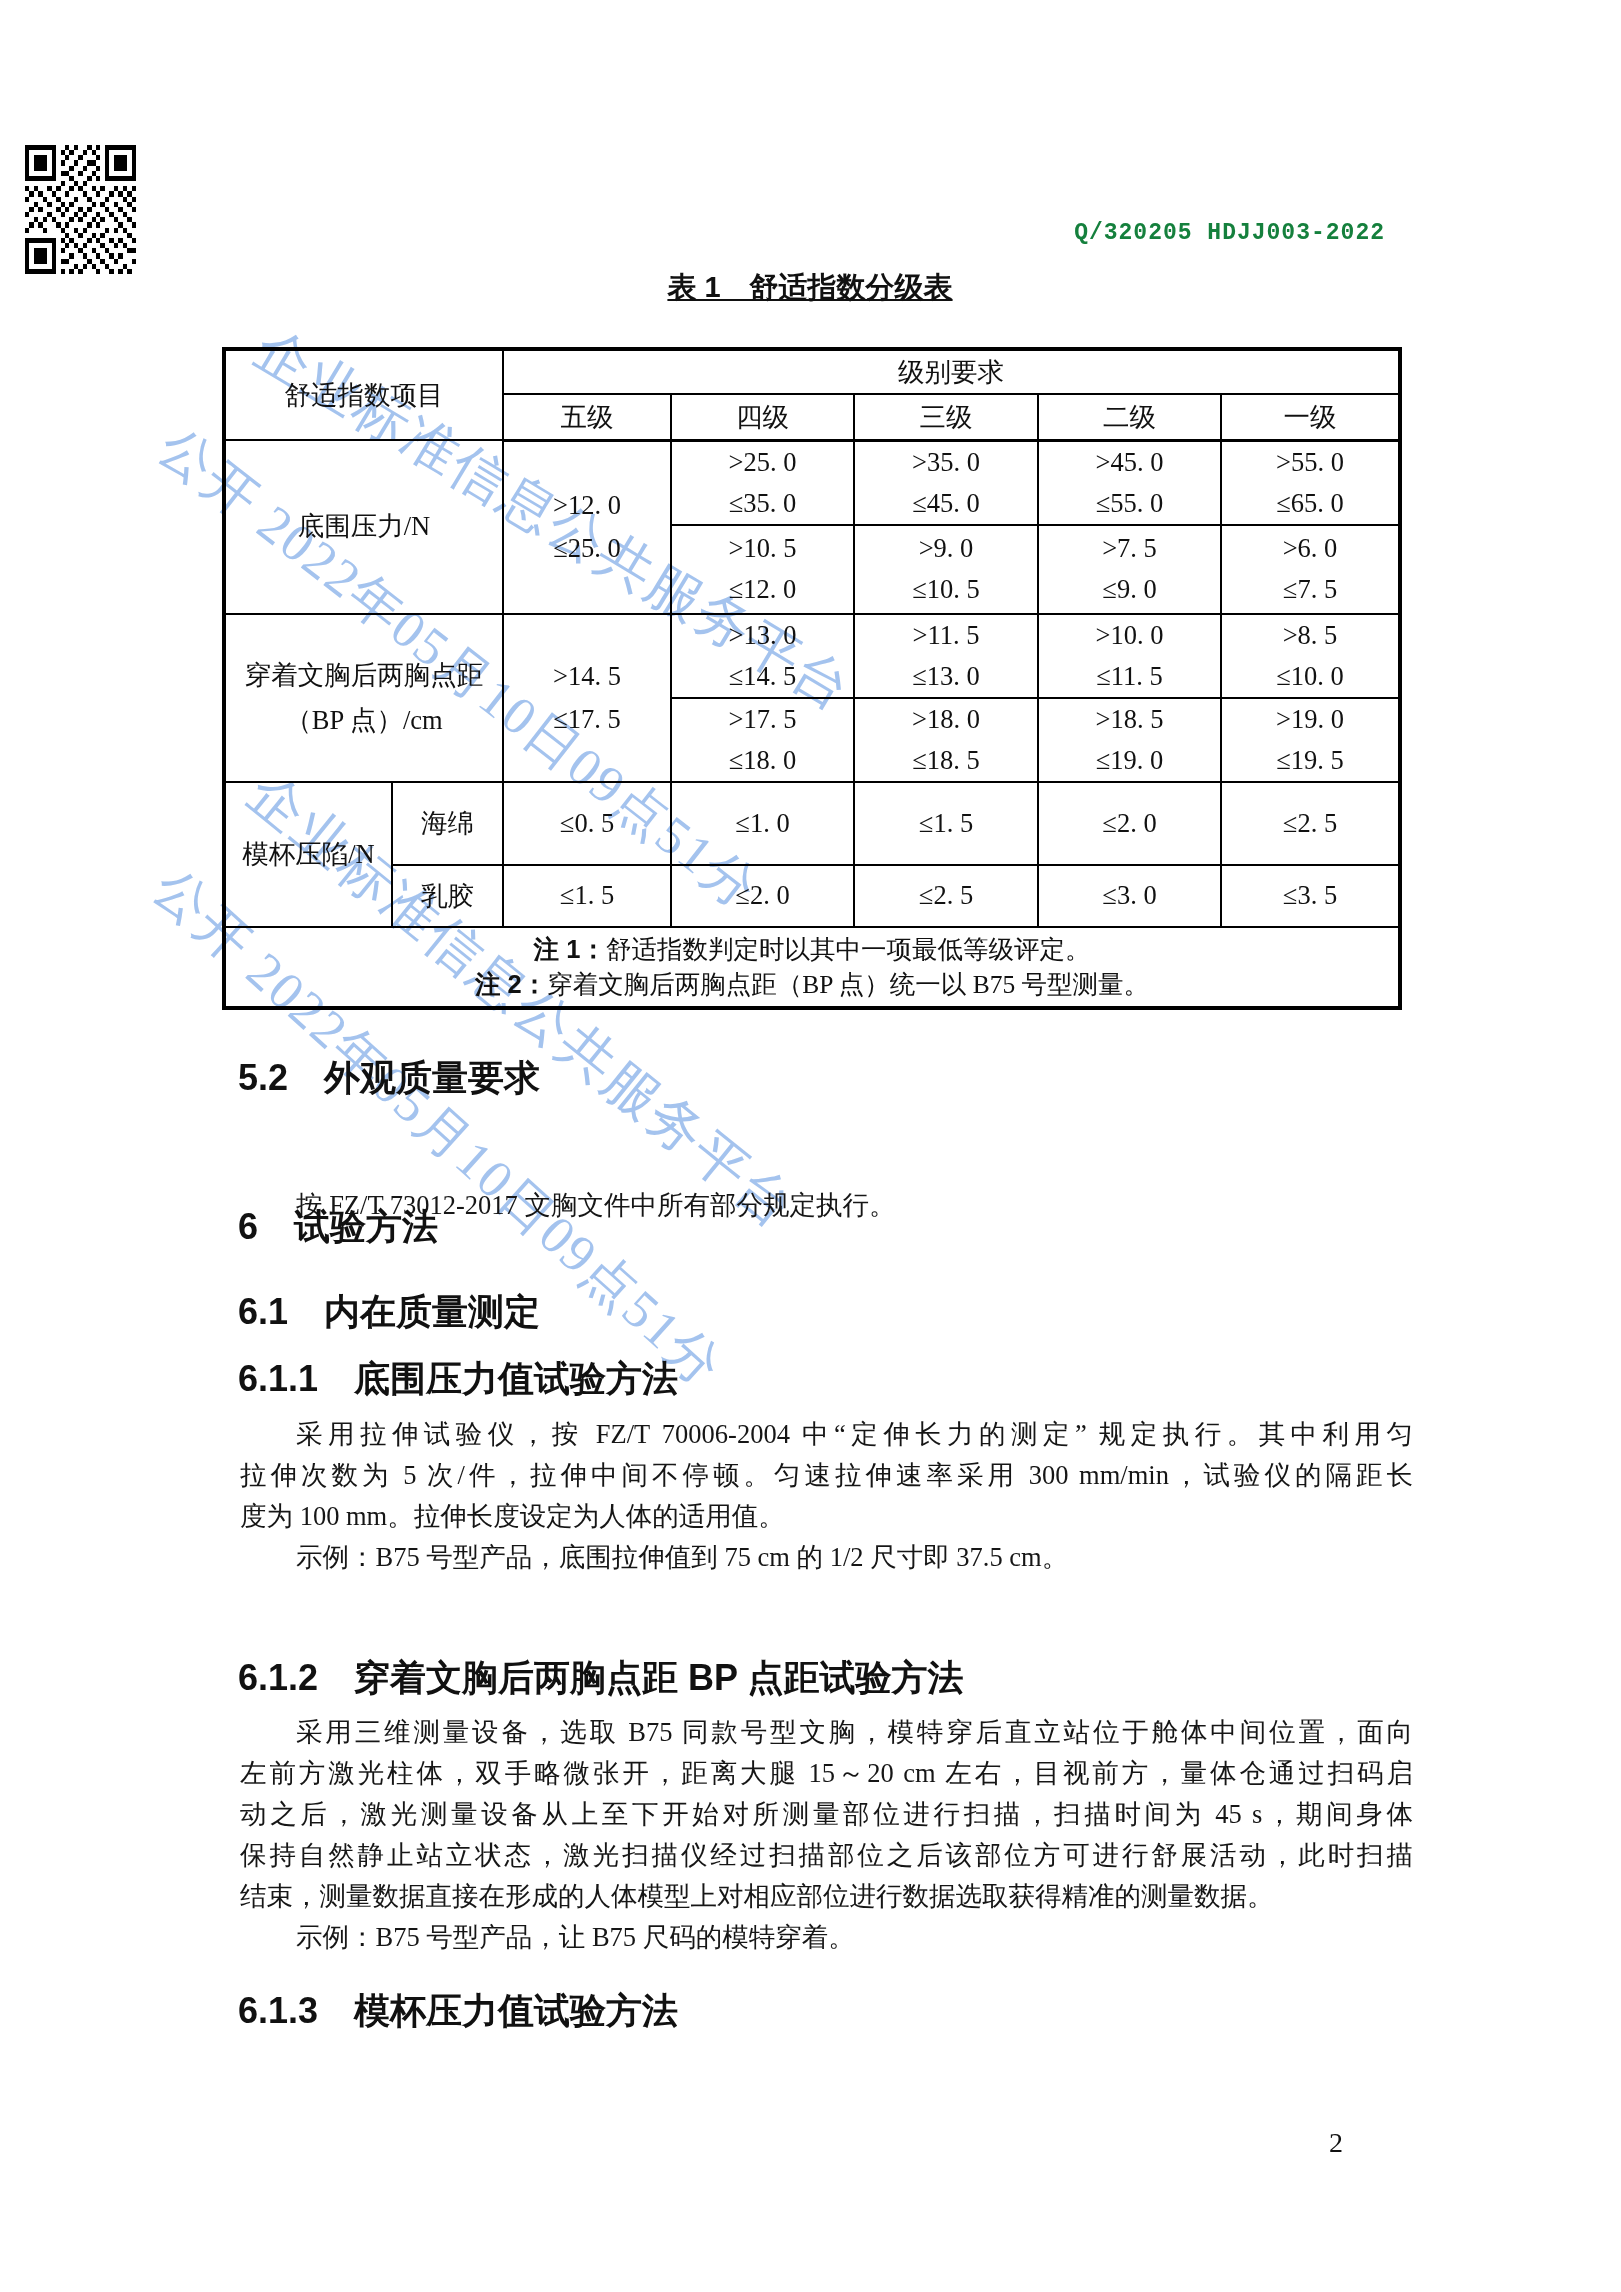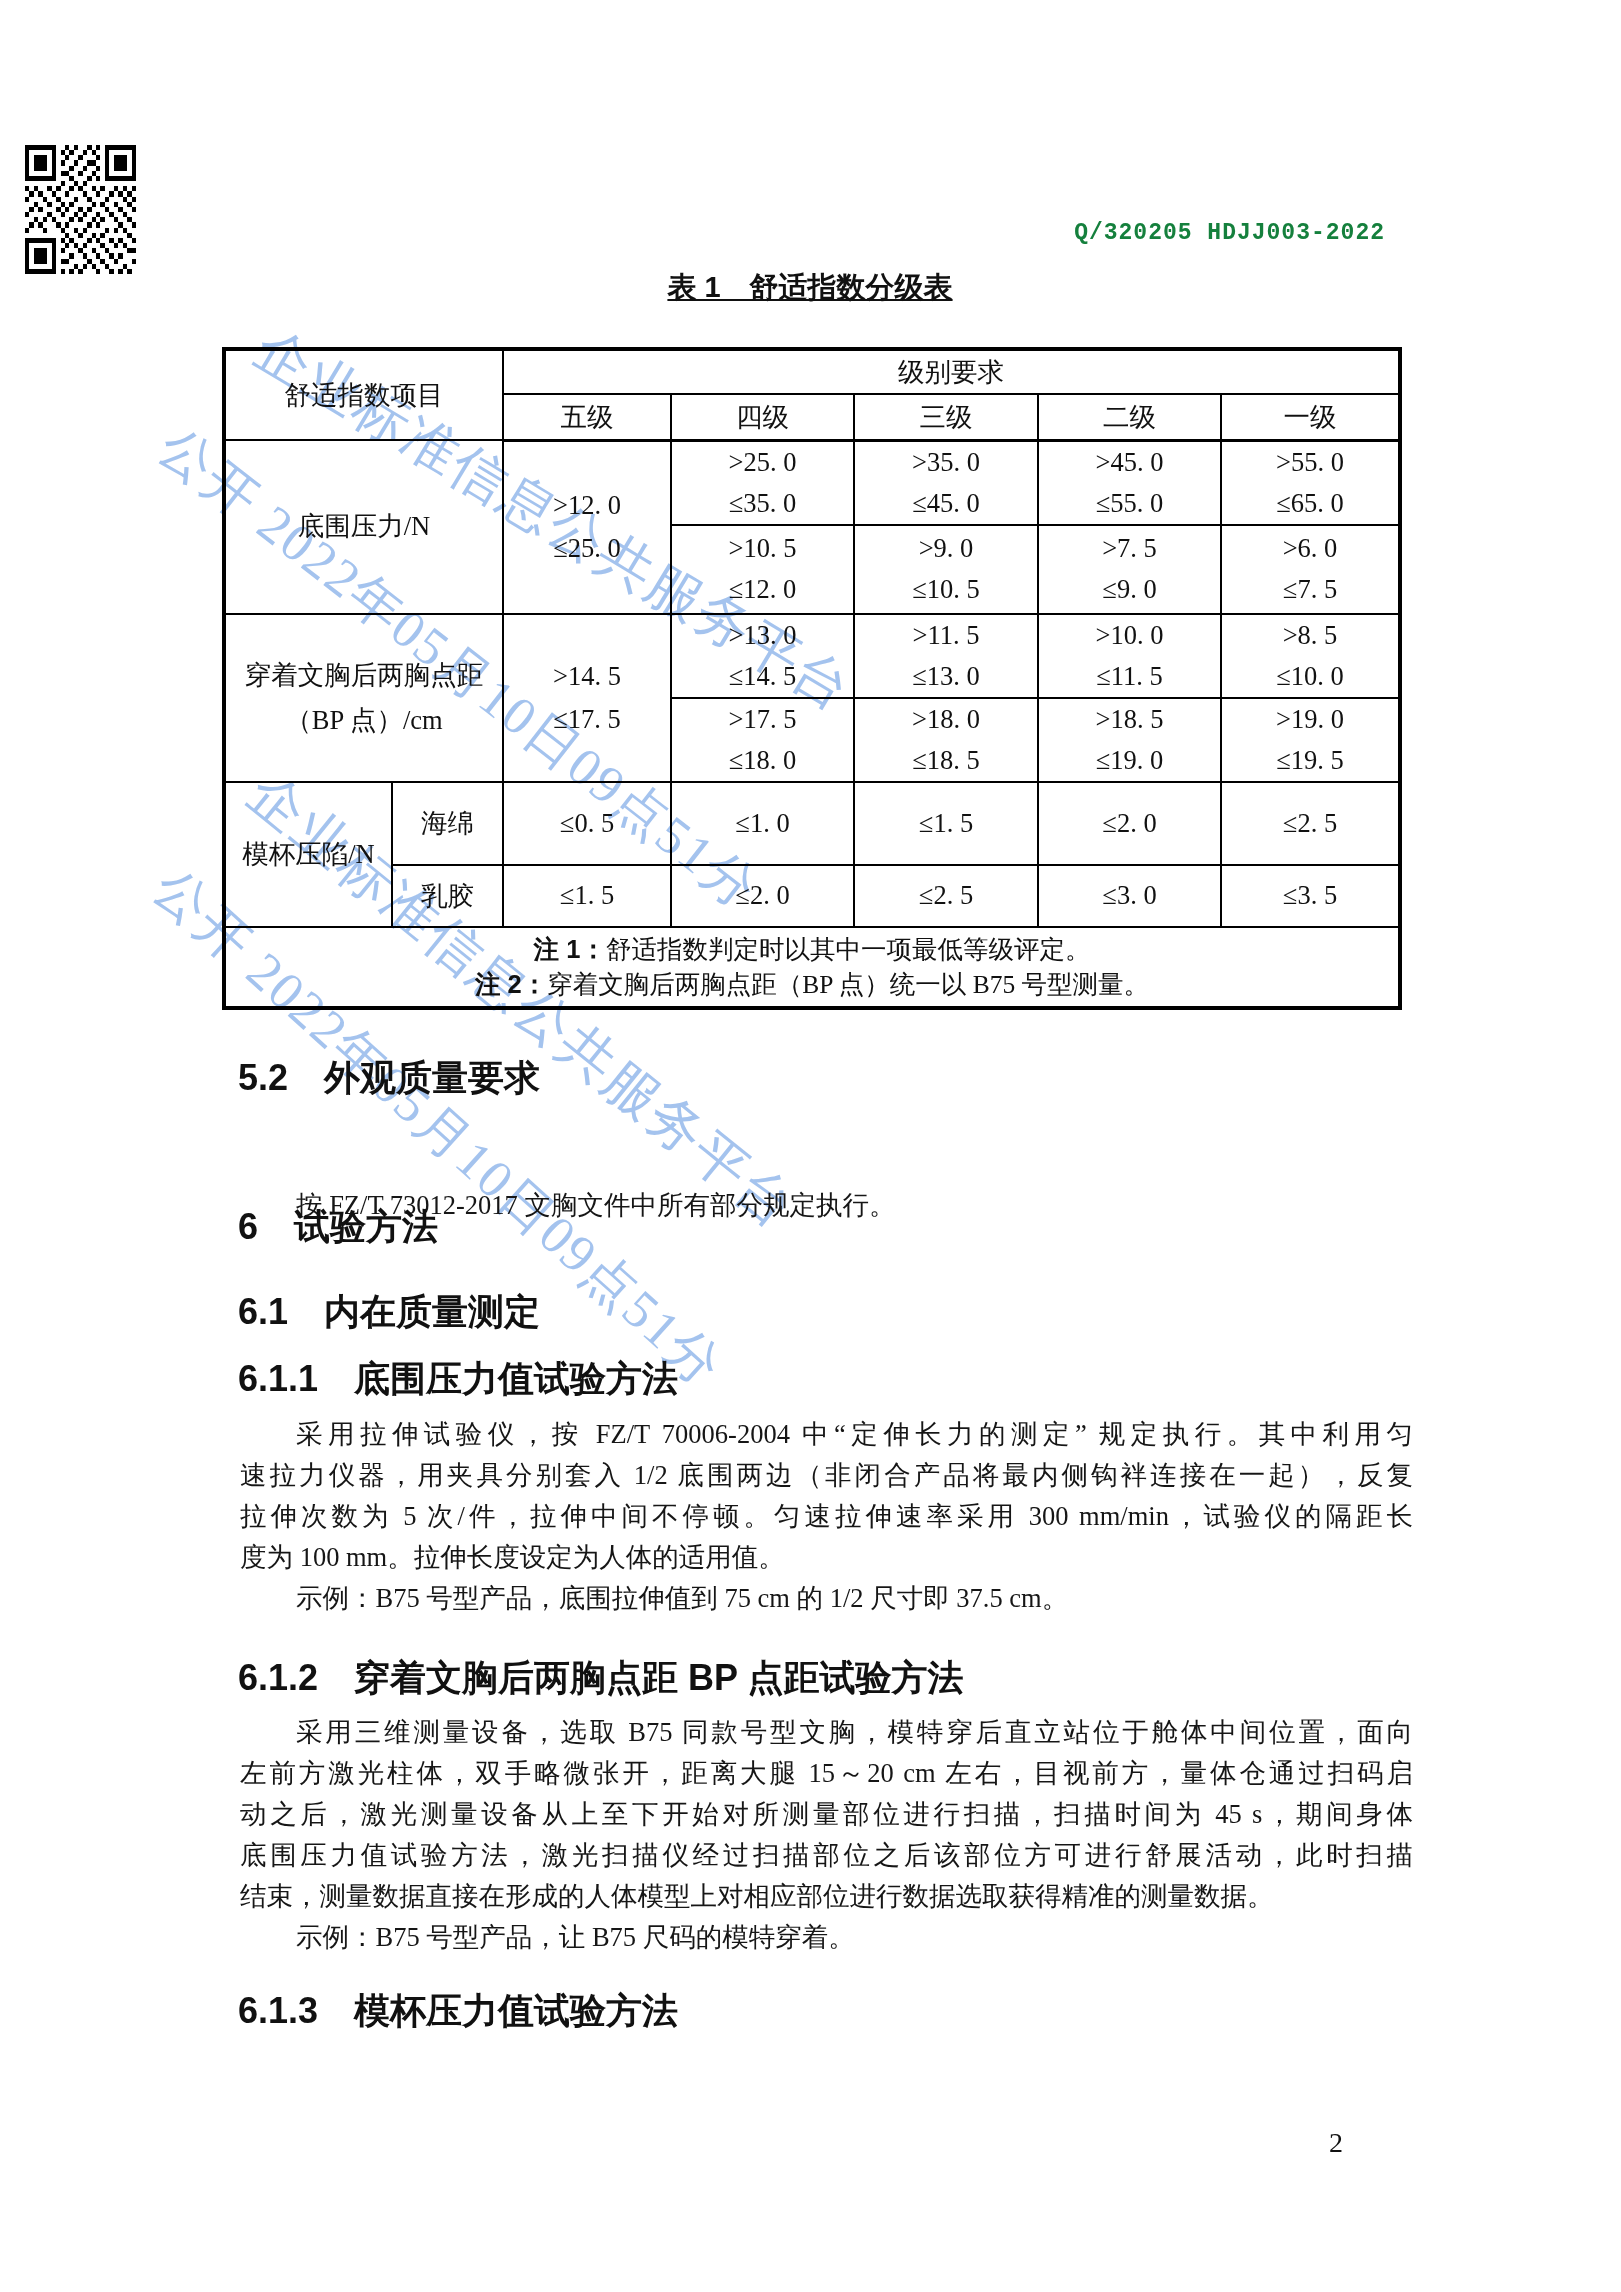--- a/index.html
+++ b/index.html
@@ -251,33 +251,32 @@
 <div class="para p52" style="top:1143px;margin-top:47px;">
   <div class="pline short ind">按 FZ/T 73012-2017 文胸文件中所有部分规定执行。</div>
 </div>
 
 <div class="h" style="top:1203px;">6　试验方法</div>
 <div class="h" style="top:1288px;">6.1　内在质量测定</div>
 <div class="h" style="top:1355px;">6.1.1　底围压力值试验方法</div>
 
 <div class="para p611" style="top:1414px;">
   <div class="pline ind">采用拉伸试验仪，按 FZ/T 70006-2004 中“定伸长力的测定” 规定执行。其中利用匀</div>
-  <div class="pline">速拉力仪器，用夹具分别套入 1/2 底围两边（非闭合产品将最内侧钩袢连接在一起），反复</div>
   <div class="pline">拉伸次数为 5 次/件，拉伸中间不停顿。匀速拉伸速率采用 300 mm/min，试验仪的隔距长</div>
   <div class="pline short">度为 100 mm。拉伸长度设定为人体的适用值。</div>
   <div class="pline short ind">示例：B75 号型产品，底围拉伸值到 75 cm 的 1/2 尺寸即 37.5 cm。</div>
 </div>
 
 <div class="h" style="top:1654px;">6.1.2　穿着文胸后两胸点距 BP 点距试验方法</div>
 
 <div class="para p612" style="top:1712px;">
   <div class="pline ind">采用三维测量设备，选取 B75 同款号型文胸，模特穿后直立站位于舱体中间位置，面向</div>
   <div class="pline">左前方激光柱体，双手略微张开，距离大腿 15～20 cm 左右，目视前方，量体仓通过扫码启</div>
   <div class="pline">动之后，激光测量设备从上至下开始对所测量部位进行扫描，扫描时间为 45 s，期间身体</div>
-  <div class="pline">底围压力值试验方法，激光扫描仪经过扫描部位之后该部位方可进行舒展活动，此时扫描</div>
+  <div class="pline">保持自然静止站立状态，激光扫描仪经过扫描部位之后该部位方可进行舒展活动，此时扫描</div>
   <div class="pline short">结束，测量数据直接在形成的人体模型上对相应部位进行数据选取获得精准的测量数据。</div>
   <div class="pline short ind">示例：B75 号型产品，让 B75 尺码的模特穿着。</div>
 </div>
 
 <div class="h" style="top:1987px;">6.1.3　模杯压力值试验方法</div>
 
 <div class="pagenum">2</div>
 
 
 </body></html>

